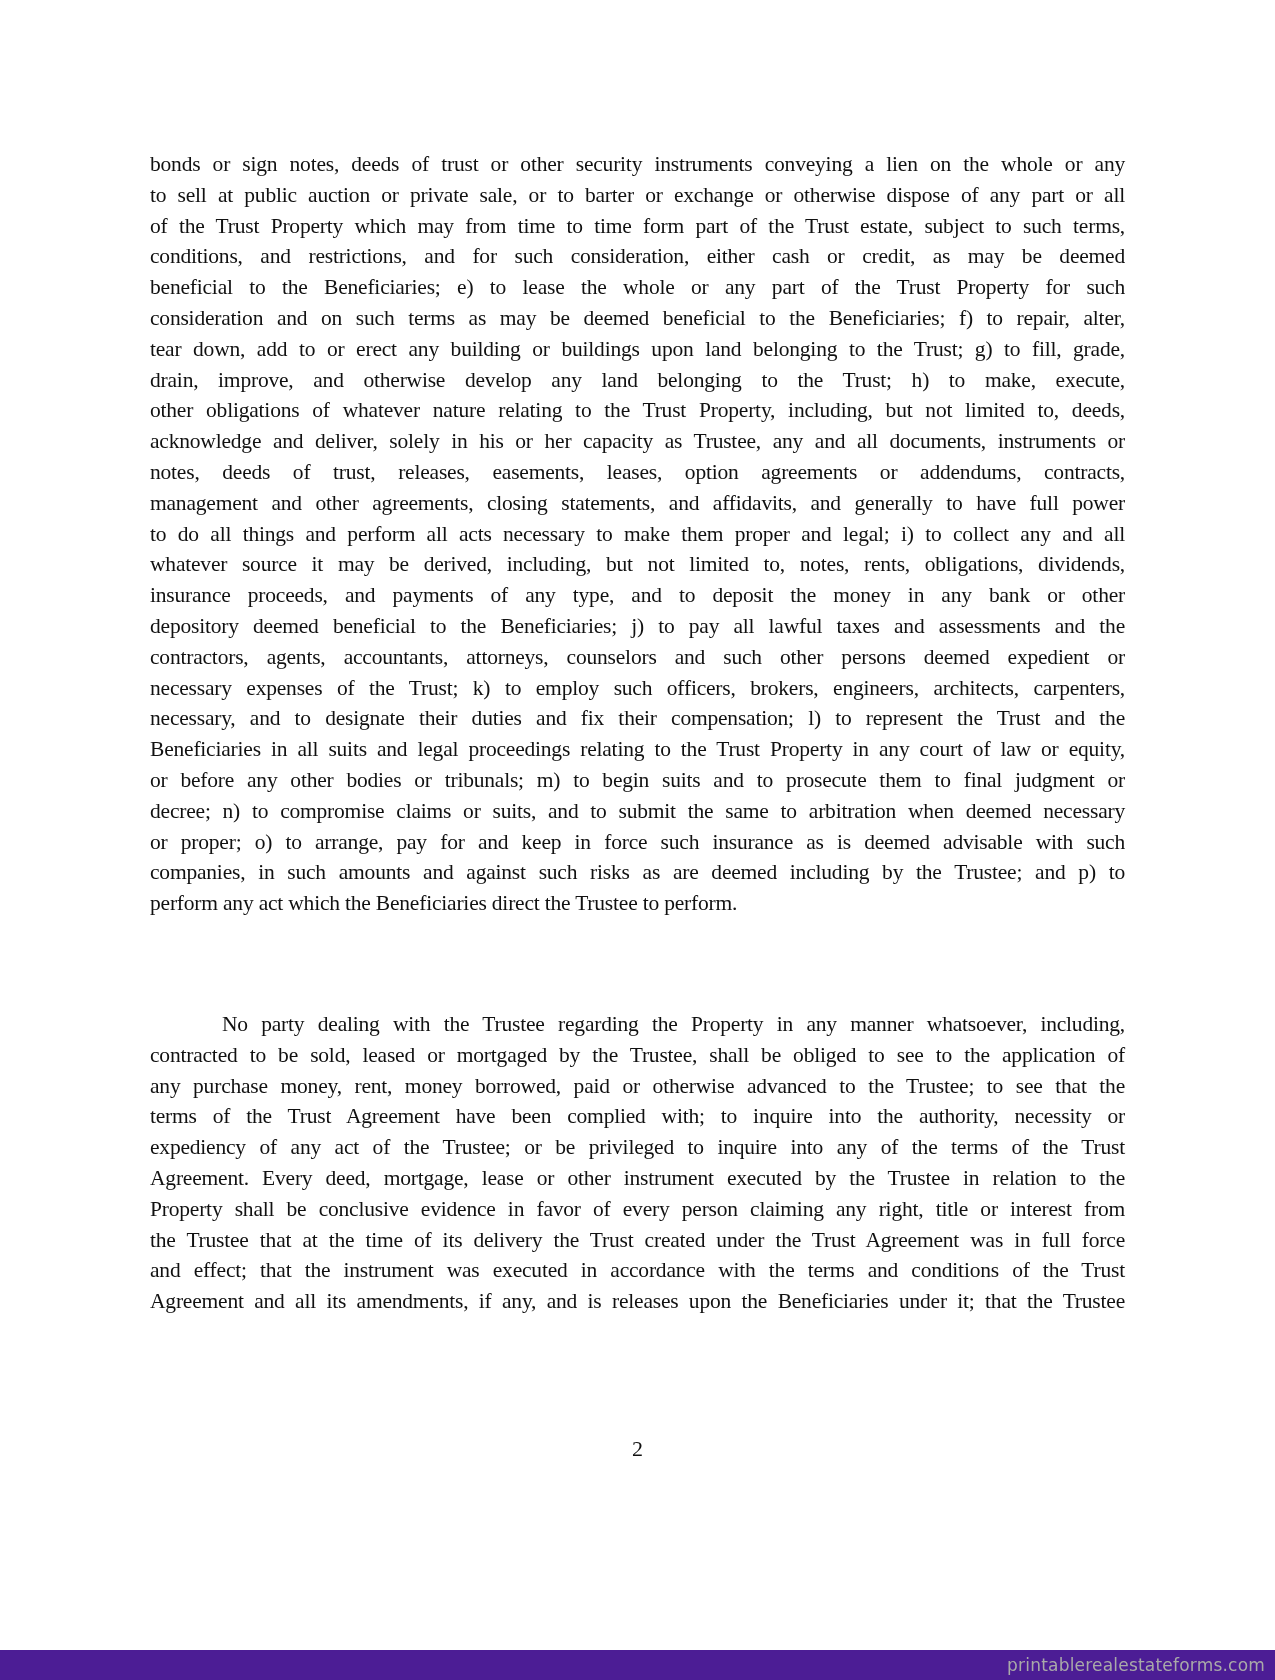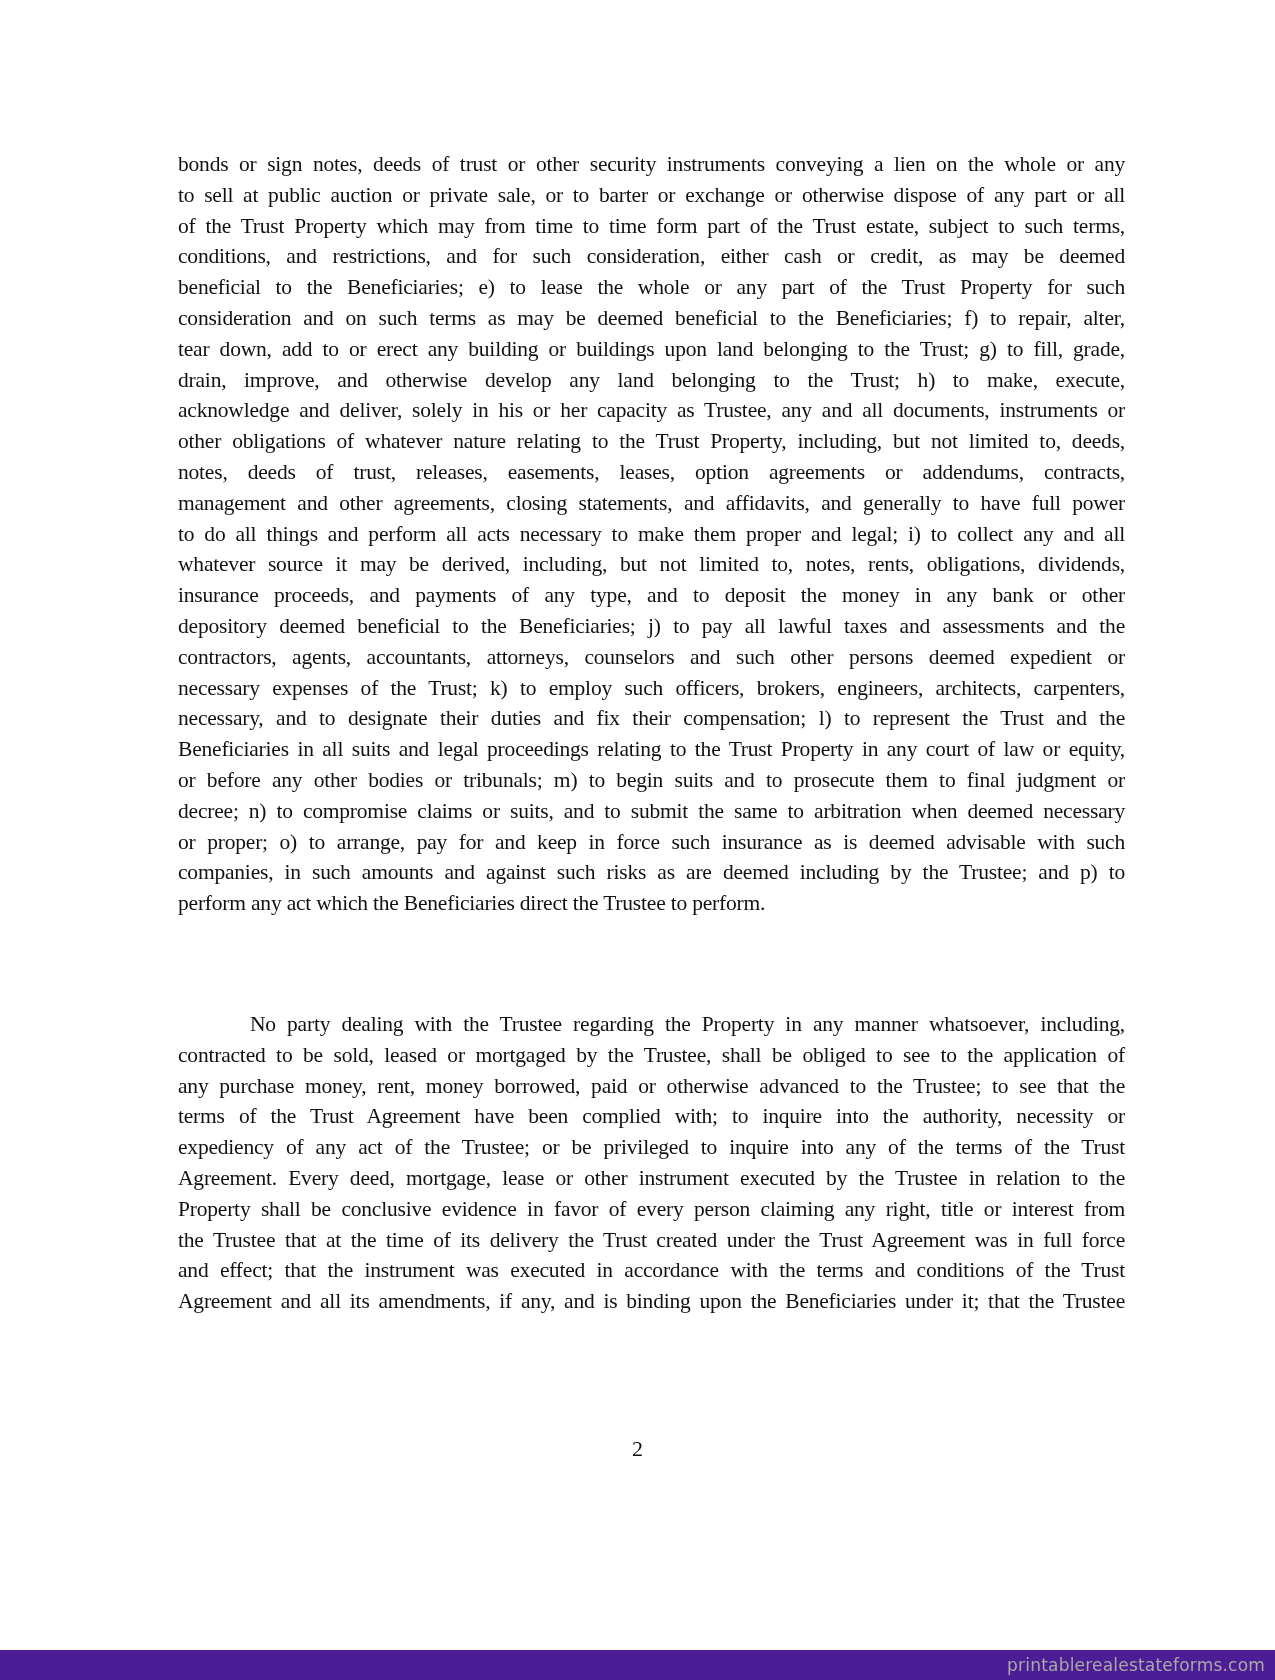--- a/index.html
+++ b/index.html
@@ -32,21 +32,20 @@
       letter-spacing: -0.2px;
     }
     .para-1 { top: 149px; }
     .para-2 { top: 1009px; }
     .line {
       display: block;
       white-space: nowrap;
       text-align: justify;
       text-align-last: justify;
       height: 30.8px;
-      margin-left: 28px;
     }
     .line.last {
       text-align-last: left;
     }
     .line.indent {
       padding-left: 72px;
     }
     .page-number {
       position: absolute;
       top: 1436px;
@@ -81,22 +80,22 @@
 
   <div class="body-text para-1">
     <span class="line">bonds or sign notes, deeds of trust or other security instruments conveying a lien on the whole or any</span>
     <span class="line">to sell at public auction or private sale, or to barter or exchange or otherwise dispose of any part or all</span>
     <span class="line">of the Trust Property which may from time to time form part of the Trust estate, subject to such terms,</span>
     <span class="line">conditions, and restrictions, and for such consideration, either cash or credit, as may be deemed</span>
     <span class="line">beneficial to the Beneficiaries; e) to lease the whole or any part of the Trust Property for such</span>
     <span class="line">consideration and on such terms as may be deemed beneficial to the Beneficiaries; f) to repair, alter,</span>
     <span class="line">tear down, add to or erect any building or buildings upon land belonging to the Trust; g) to fill, grade,</span>
     <span class="line">drain, improve, and otherwise develop any land belonging to the Trust; h) to make, execute,</span>
+    <span class="line">other obligations of whatever nature relating to the Trust Property, including, but not limited to, deeds,</span>
     <span class="line">acknowledge and deliver, solely in his or her capacity as Trustee, any and all documents, instruments or</span>
-    <span class="line">other obligations of whatever nature relating to the Trust Property, including, but not limited to, deeds,</span>
     <span class="line">notes, deeds of trust, releases, easements, leases, option agreements or addendums, contracts,</span>
     <span class="line">management and other agreements, closing statements, and affidavits, and generally to have full power</span>
     <span class="line">to do all things and perform all acts necessary to make them proper and legal; i) to collect any and all</span>
     <span class="line">whatever source it may be derived, including, but not limited to, notes, rents, obligations, dividends,</span>
     <span class="line">insurance proceeds, and payments of any type, and to deposit the money in any bank or other</span>
     <span class="line">depository deemed beneficial to the Beneficiaries; j) to pay all lawful taxes and assessments and the</span>
     <span class="line">contractors, agents, accountants, attorneys, counselors and such other persons deemed expedient or</span>
     <span class="line">necessary expenses of the Trust; k) to employ such officers, brokers, engineers, architects, carpenters,</span>
     <span class="line">necessary, and to designate their duties and fix their compensation; l) to represent the Trust and the</span>
     <span class="line">Beneficiaries in all suits and legal proceedings relating to the Trust Property in any court of law or equity,</span>
@@ -110,21 +109,21 @@
   <div class="body-text para-2">
     <span class="line indent">No party dealing with the Trustee regarding the Property in any manner whatsoever, including,</span>
     <span class="line">contracted to be sold, leased or mortgaged by the Trustee, shall be obliged to see to the application of</span>
     <span class="line">any purchase money, rent,  money borrowed, paid or otherwise advanced to the Trustee; to see that the</span>
     <span class="line">terms of the Trust Agreement have been complied with; to inquire into the authority, necessity or</span>
     <span class="line">expediency of any act of the Trustee; or be privileged to inquire into any of the terms of the Trust</span>
     <span class="line">Agreement.  Every deed, mortgage, lease or other instrument executed by the Trustee in relation to the</span>
     <span class="line">Property shall be conclusive evidence in favor of every person claiming any right, title or interest from</span>
     <span class="line">the Trustee that at the time of its delivery the Trust created under the Trust Agreement was in full force</span>
     <span class="line">and effect; that the instrument was executed in accordance with the terms and conditions of the Trust</span>
-    <span class="line">Agreement and all its amendments, if any, and is binding upon the Beneficiaries under it; that the Trustee</span>
+    <span class="line">Agreement and all its amendments, if any, and is releases upon the Beneficiaries under it; that the Trustee</span>
   </div>
 
   <div class="page-number">2</div>
 
   <div class="footer-bar">
     <span class="footer-watermark">printablerealestateforms.com</span>
   </div>
 
 </div>
 

